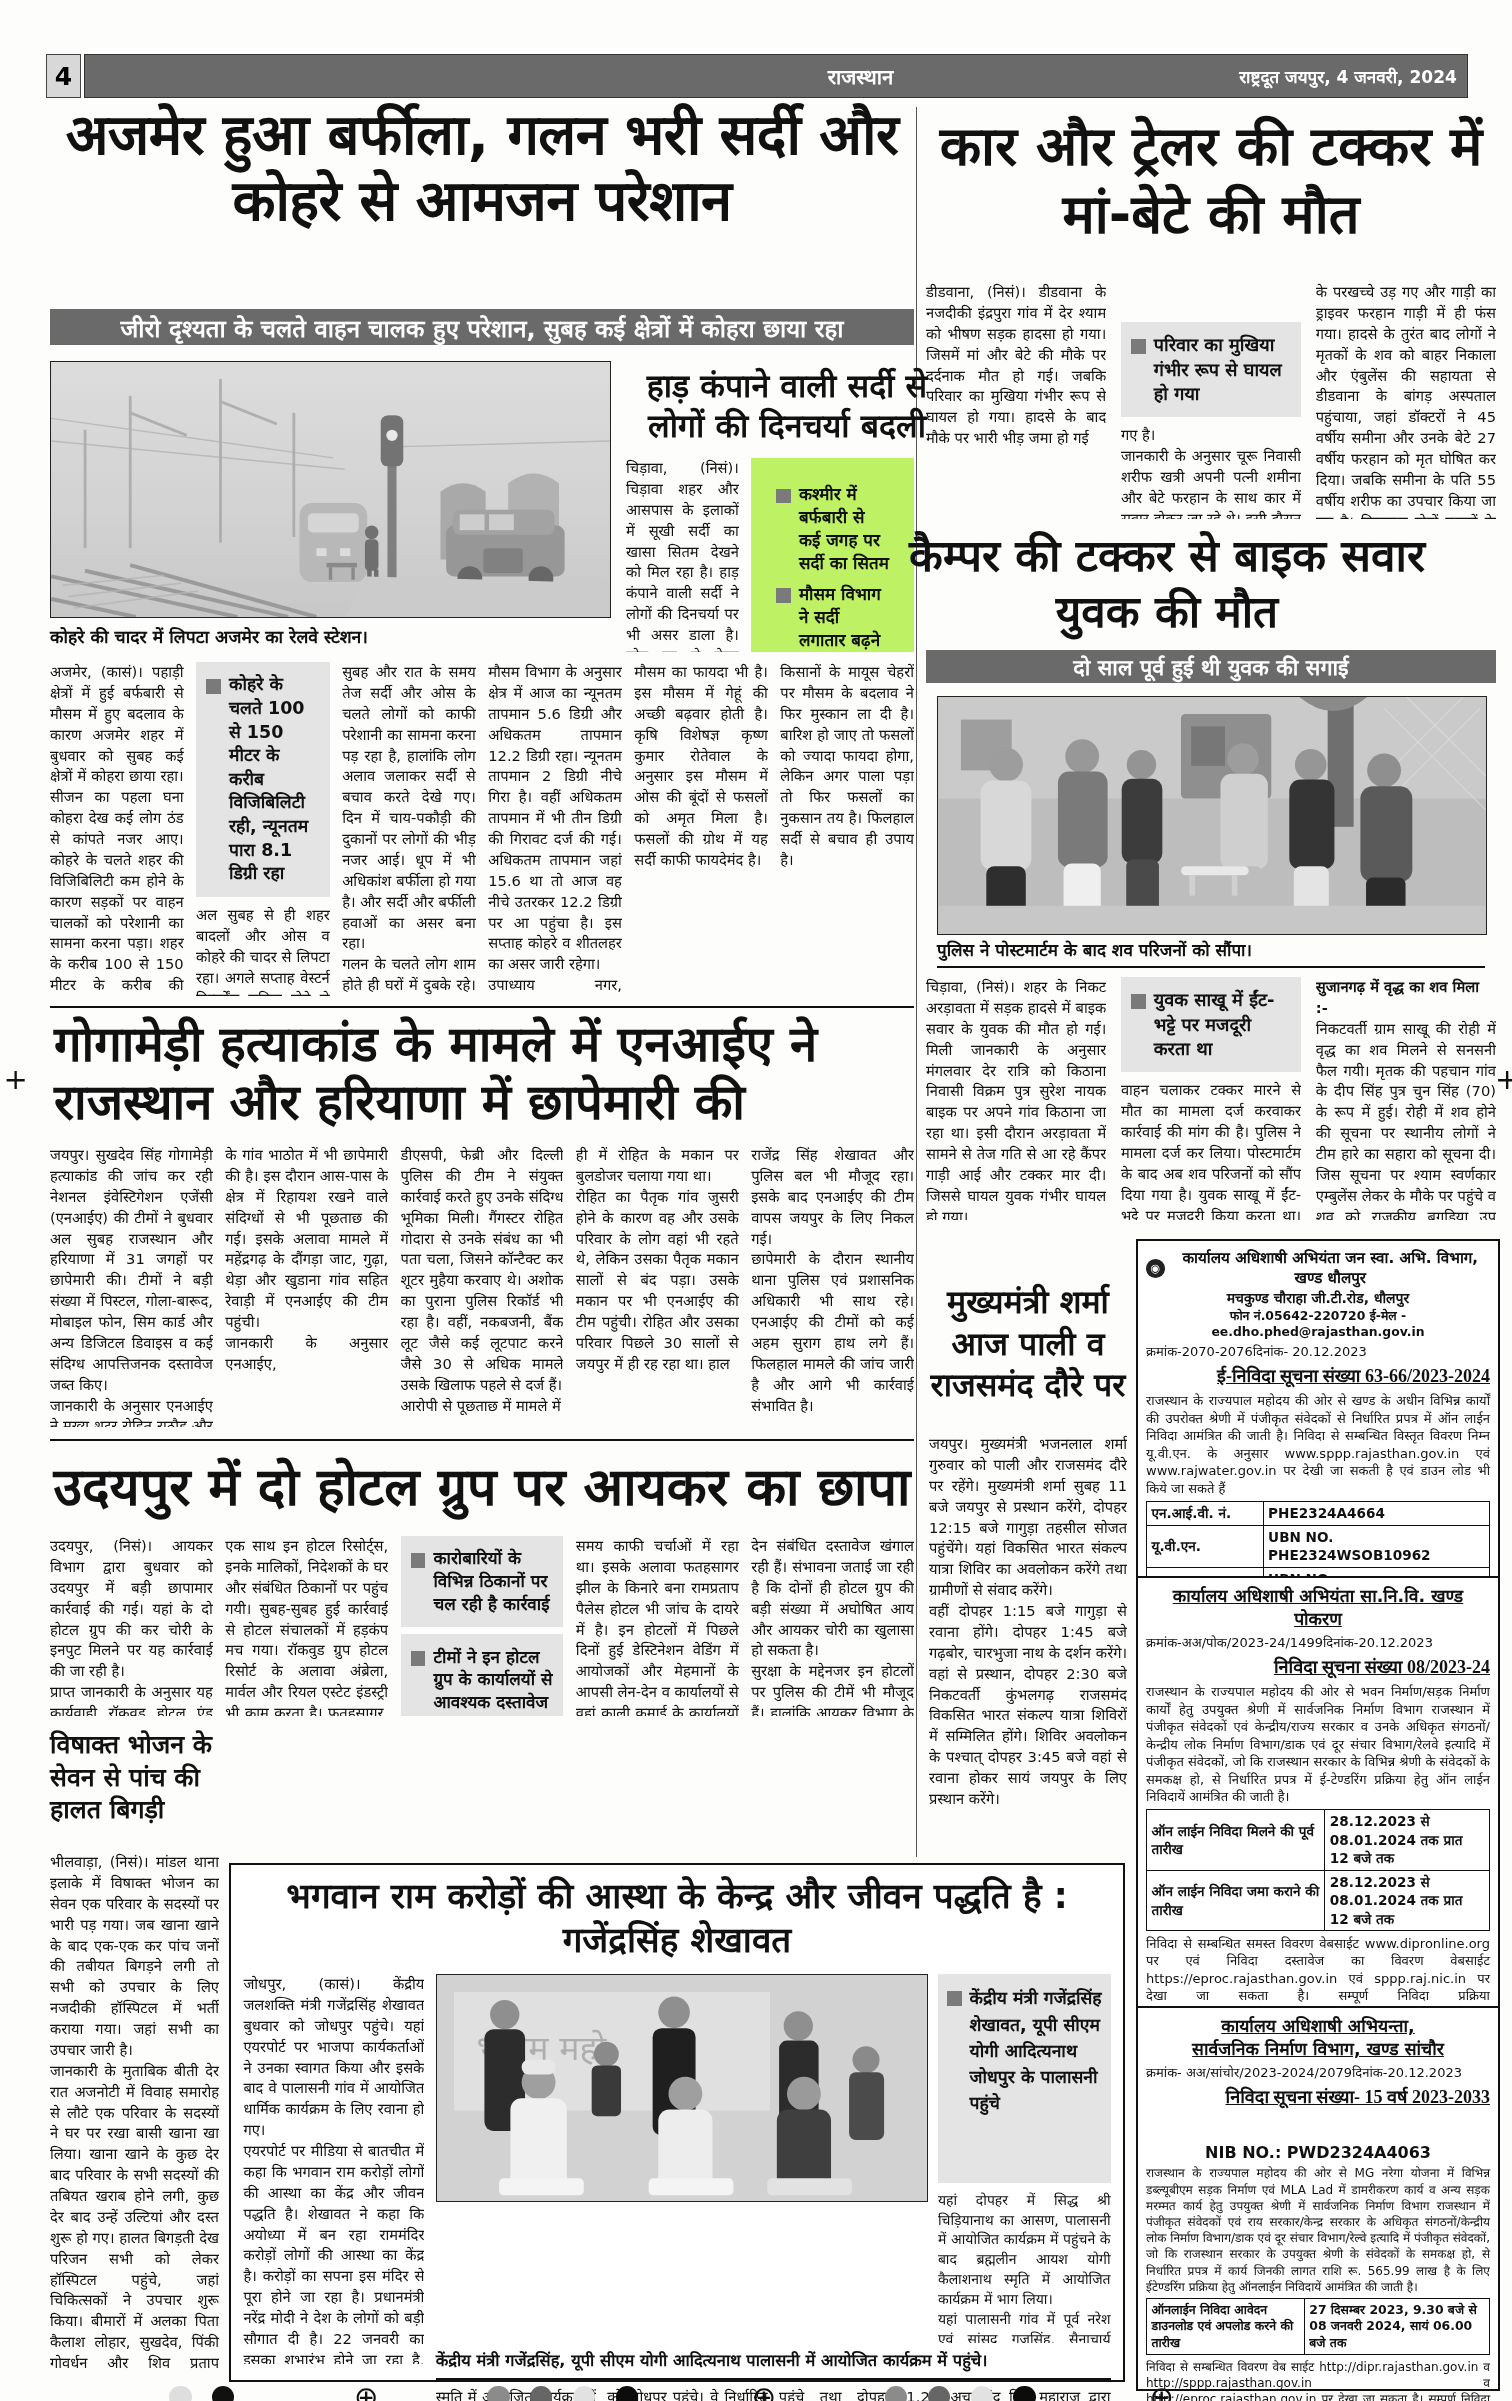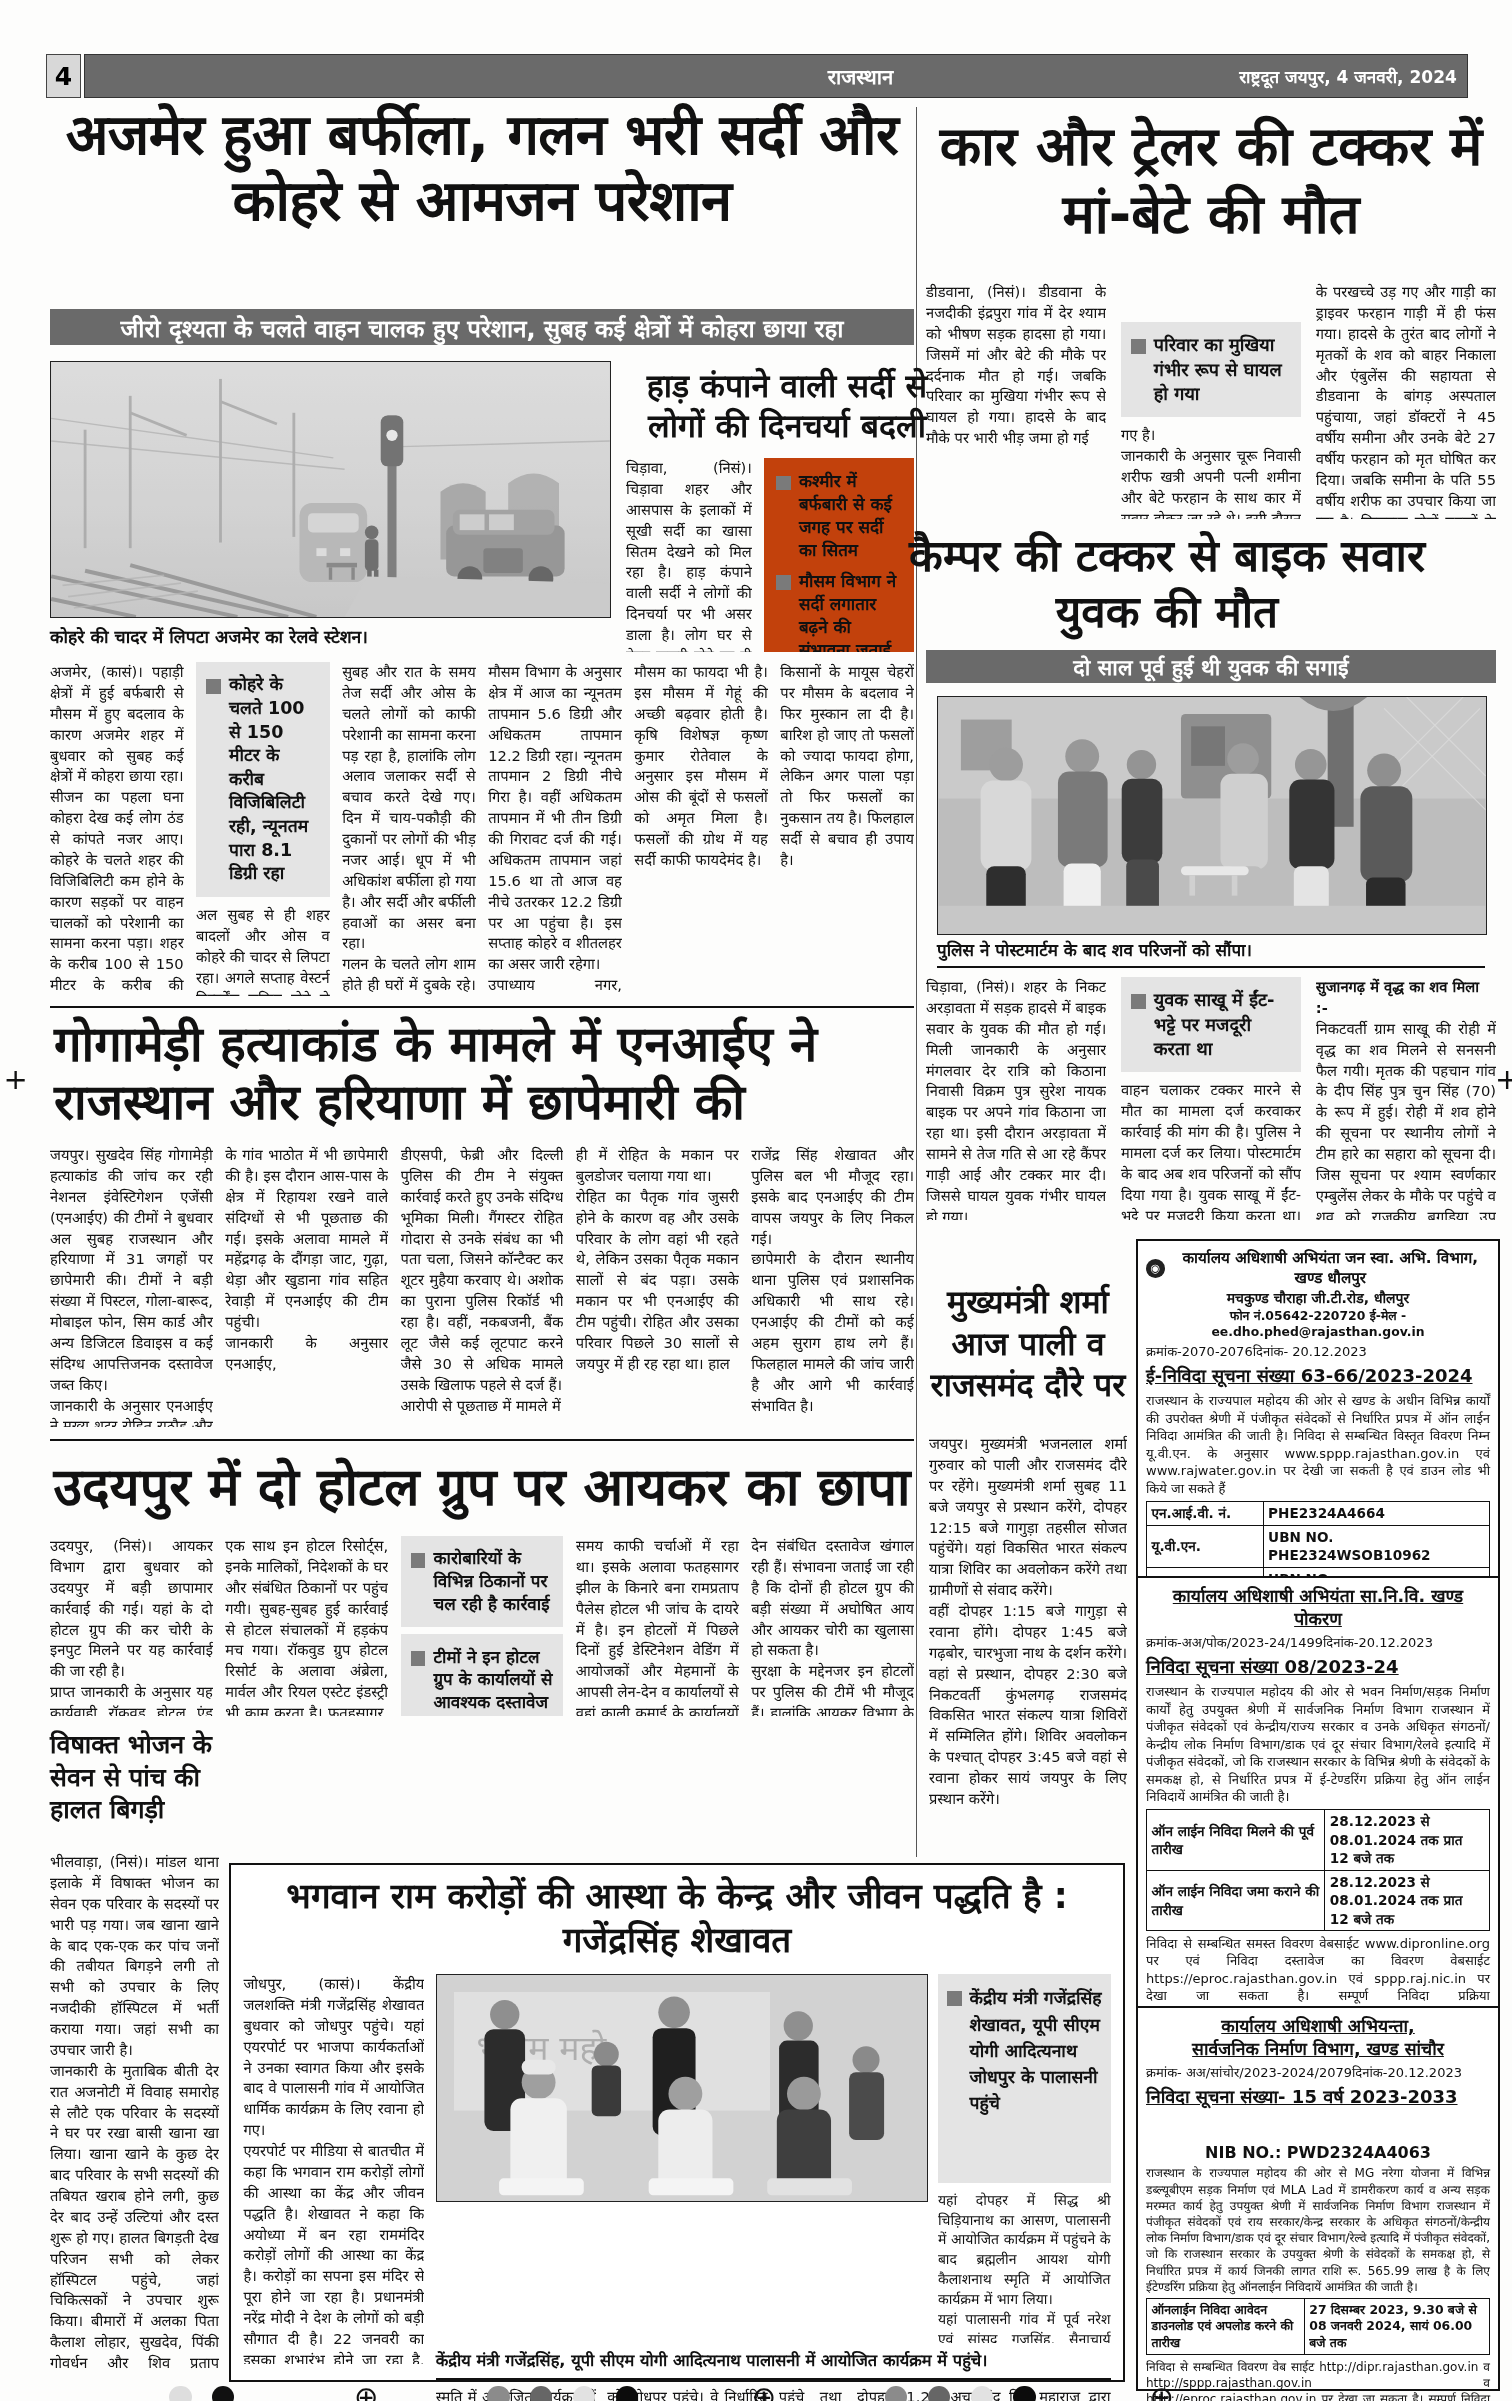--- a/index.html
+++ b/index.html
@@ -25,21 +25,21 @@
   .pq{background:#e4e4e4;padding:11.3px 10.2px;font-weight:bold;font-size:19px;line-height:1.35;display:flex;gap:8px;}
   .pq .sq{width:14.7px;height:14.7px;background:#7a7a7a;flex:none;margin-top:5.6px;}
   .caption{font-weight:bold;font-size:17.5px;}
   .rule{background:#111;}
   .photo-frame{border:1.7px solid #222;background:#cfcfcf;overflow:hidden;}
   
   .tender{border:2.3px solid #111;background:#fff;padding:6.8px 8px;font-size:13px;line-height:1.35;}
   .tender .org{font-weight:bold;font-size:17.5px;text-align:center;}
   .tender .sub{text-align:center;font-weight:bold;font-size:14px;}
   .tender .meta{display:flex;justify-content:flex-start;font-size:13px;margin-top:2.3px;}
-  .tender .title{text-align:left;font-weight:bold;font-size:18px;text-decoration:underline;margin:3.4px 0;}
+  .tender .title{text-align:right;font-weight:bold;font-size:18px;text-decoration:underline;margin:3.4px 0;font-family:Liberation Serif, serif;}
   .tender p{margin:2.3px 0;text-align:justify;}
   .tender table{width:100%;border-collapse:collapse;margin:3.4px 0;}
   .tender td{border:1.1px solid #111;padding:2.3px 4.5px;font-weight:bold;font-size:13.6px;}
   .tender .signrow{display:flex;justify-content:space-between;align-items:flex-end;margin-top:4.5px;font-weight:bold;}
   .mark{border-radius:50%;display:inline-block;}
   .cross{font-size:29px;color:#111;}
   .vsep{position:absolute;width:1.1px;background:#555;}
 </style>
 </head>
 <body>
@@ -128,21 +128,21 @@
 
       <path d="M520 452 L560 380 L990 392 L990 452 Z" fill="#c2c2c2"></path>
       <rect x="0" y="0" width="990" height="452" fill="#e6e6e6" opacity="0.25"></rect>
     </svg>
   </div>
   <div class="abs caption" style="left:50px;top:624px;width:559px;">कोहरे की चादर में लिपटा अजमेर का रेलवे स्टेशन।</div>
 
   <div class="abs h2line" style="left:626px;top:366px;width:288px;font-size:32px;line-height:1.25;margin-left:17px;">हाड़ कंपाने वाली सर्दी से लोगों की दिनचर्या बदली</div>
   <div class="abs colband" style="left:626px;top:458px;width:288px;height:194px;gap:12.4px;">
     <div class="bodytext">चिड़ावा, (निसं)। चिड़ावा शहर और आसपास के इलाकों में सूखी सर्दी का खासा सितम देखने को मिल रहा है। हाड़ कंपाने वाली सर्दी ने लोगों की दिनचर्या पर भी असर डाला है। लोग घर से बेहद जरूरी होने पर ही निकल रहे हैं। कश्मीर और पहाड़ी इलाकों में बर्फबारी के बाद चल रही हवाएं शेखावाटी के मैदानी इलाकों में गलन बढ़ा रही हैं।</div>
-    <div style="background:#c2410c;padding:12px;">
+    <div style="background:#bef264;padding:25px;">
       <div class="pq" style="background:none;padding:0 0 8px 0;font-size:17px;">
         <span class="sq"></span>
         <span>कश्मीर में बर्फबारी से कई जगह पर सर्दी का सितम</span>
       </div>
       <div class="pq" style="background:none;padding:0;font-size:17px;">
         <span class="sq"></span>
         <span>मौसम विभाग ने सर्दी लगातार बढ़ने की संभावना जताई</span>
       </div>
     </div>
   </div>

